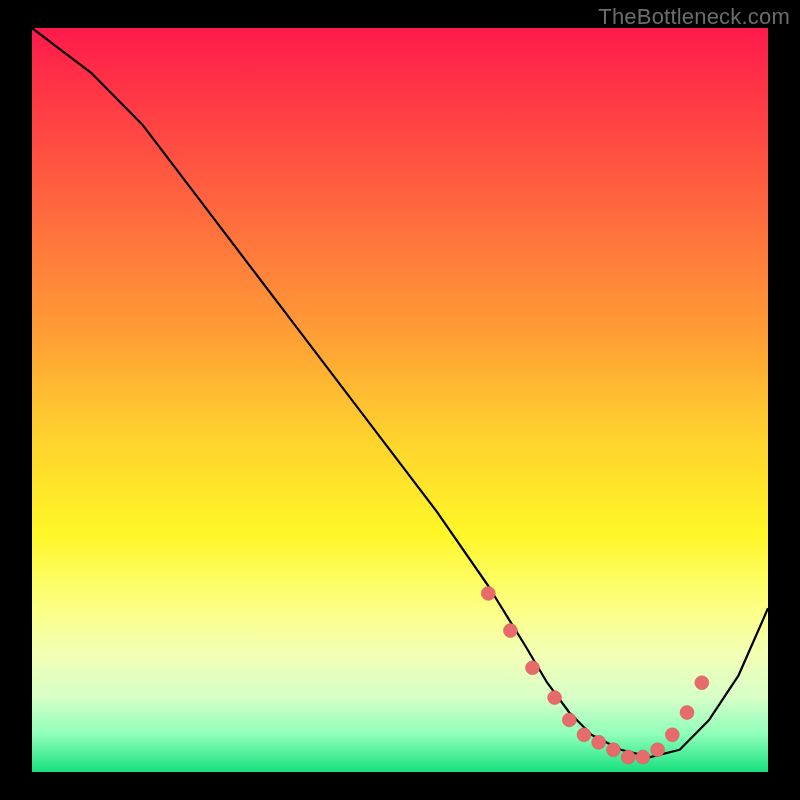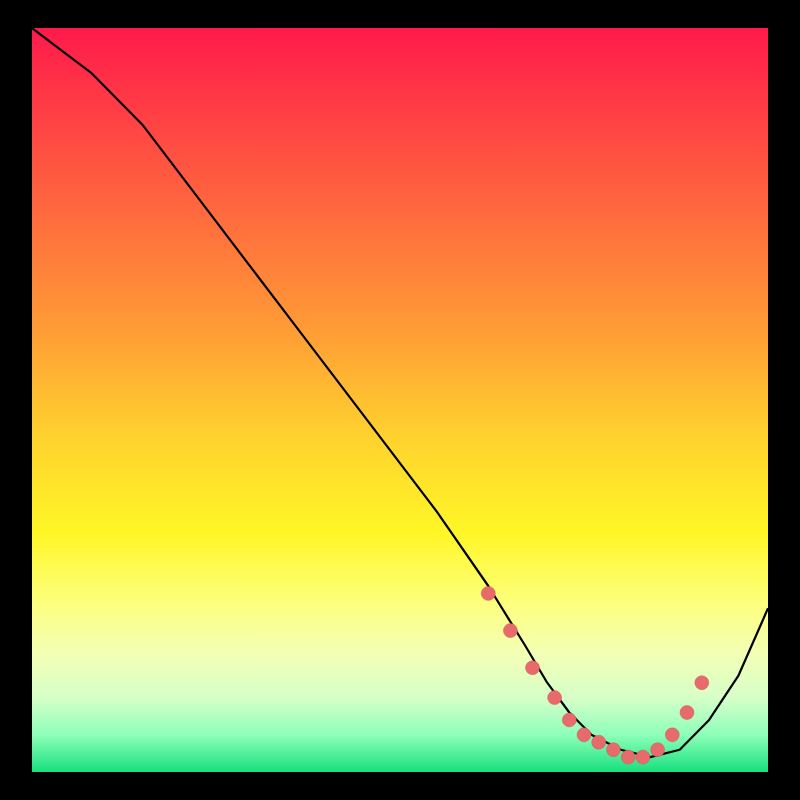--- a/index.html
+++ b/index.html
@@ -61,20 +61,21 @@
   .dot {
     fill: #e86b6b;
     stroke: #d25a5a;
     stroke-width: 0.5;
   }
 </style>
 </head>
 <body>
 
 <div class="frame">
+  <div class="watermark">TheBottleneck.com</div>
   <div class="plot">
     <svg class="curve" viewBox="0 0 736 744" preserveAspectRatio="none">
       <path id="curve-path" fill="none" stroke="#000" stroke-width="2.2" stroke-linejoin="round" d="M 0.0 0.0 L 29.4 22.3 L 58.9 44.6 L 110.4 96.7 L 184.0 193.4 L 257.6 290.2 L 331.2 386.9 L 404.8 483.6 L 456.3 558.0 L 493.1 617.5 L 515.2 654.7 L 537.3 684.5 L 559.4 706.8 L 588.8 721.7 L 618.2 729.1 L 647.7 721.7 L 677.1 691.9 L 706.6 647.3 L 736.0 580.3"></path>
       <g id="dots">
           <circle cx="456.3" cy="565.4" r="7" class="dot"></circle>
           <circle cx="478.4" cy="602.6" r="7" class="dot"></circle>
           <circle cx="500.5" cy="639.8" r="7" class="dot"></circle>
           <circle cx="522.6" cy="669.6" r="7" class="dot"></circle>
           <circle cx="537.3" cy="691.9" r="7" class="dot"></circle>
           <circle cx="552.0" cy="706.8" r="7" class="dot"></circle>

